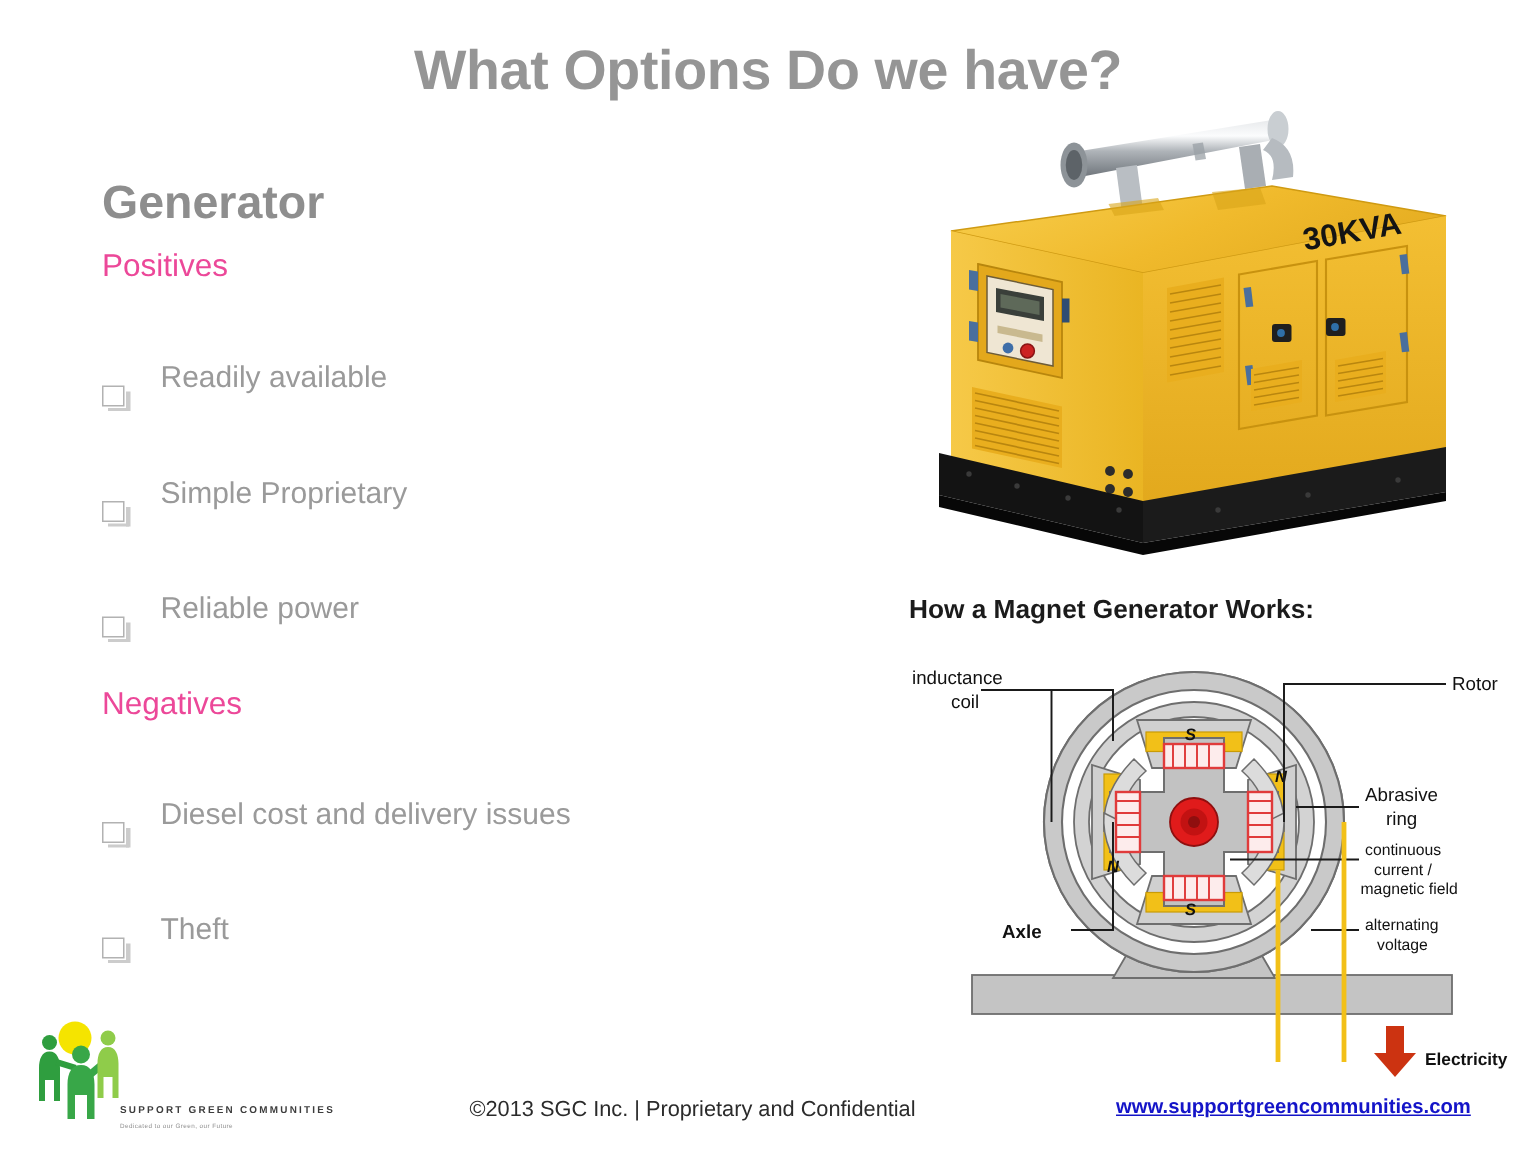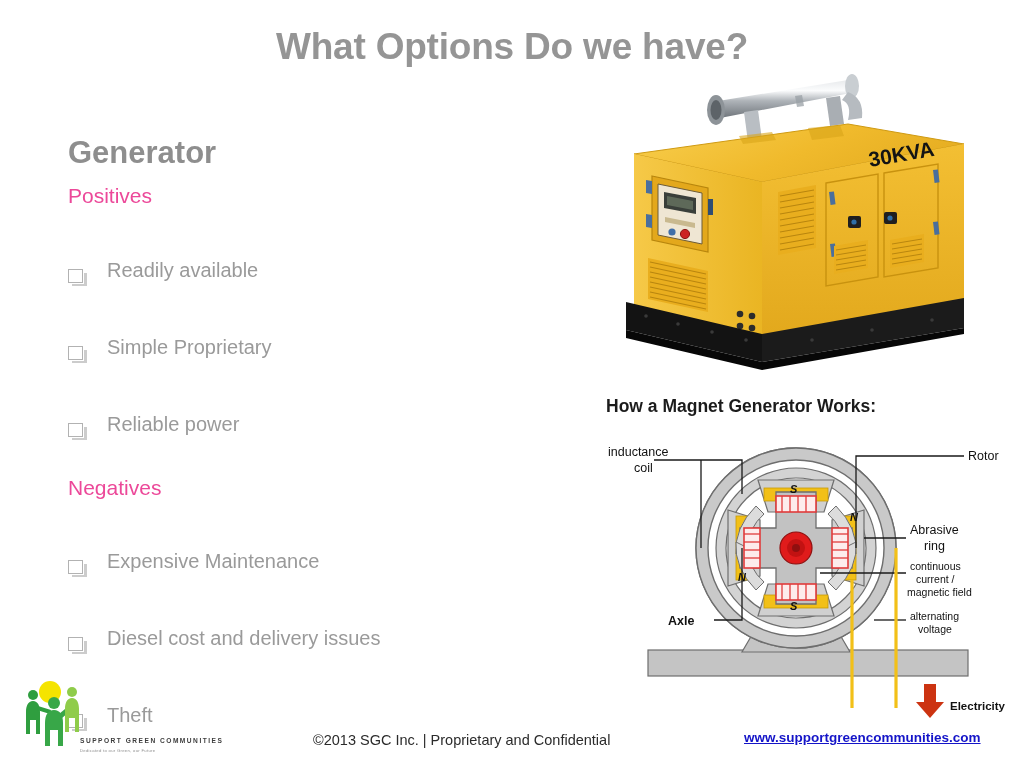--- a/index.html
+++ b/index.html
@@ -30,32 +30,31 @@
   #content-left {
     position: absolute;
     top: 118px; left: 68px; width: 520px;
   }
   #section-heading {
     font-size: 31px;
     font-weight: bold;
     color: #8e8e8e;
     line-height: 1.1;
     margin-bottom: 11px;
-    margin-top: 18px;
   }
   .group-label {
     font-size: 21px;
     color: #ec4899;
     line-height: 1.45;
     margin-bottom: 2px;
   }
   .bullet-list { list-style: none; }
   .bullet-item {
     display: flex;
-    align-items: center;
+    align-items: flex-end;
     font-size: 20px;
     color: #9a9a9a;
     line-height: 1.9;
     white-space: nowrap;
     margin-top: 39px;
   }
   .checkbox-glyph {
     position: relative;
     flex: 0 0 auto;
     width: 15px; height: 14px;
@@ -167,24 +166,20 @@
         <span class="checkbox-glyph"></span>
         <span>Reliable power</span>
       </li>
     </ul>
 
     <div class="spacer-gap"></div>
 
     <div class="group-label">Negatives</div>
 
     <ul class="bullet-list">
-      <li class="bullet-item">
-        <span class="checkbox-glyph"></span>
-        <span>Expensive Maintenance</span>
-      </li>
       <li class="bullet-item">
         <span class="checkbox-glyph"></span>
         <span>Diesel cost and delivery issues</span>
       </li>
       <li class="bullet-item">
         <span class="checkbox-glyph"></span>
         <span>Theft</span>
       </li>
     </ul>
   </div>

